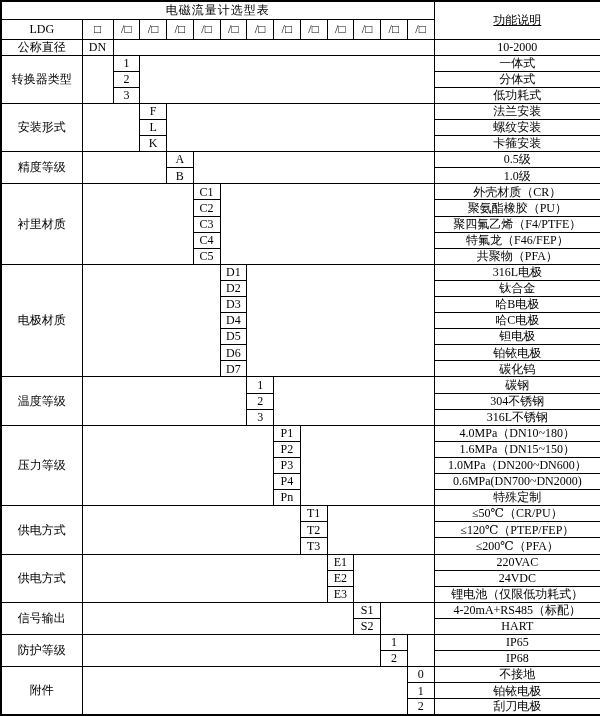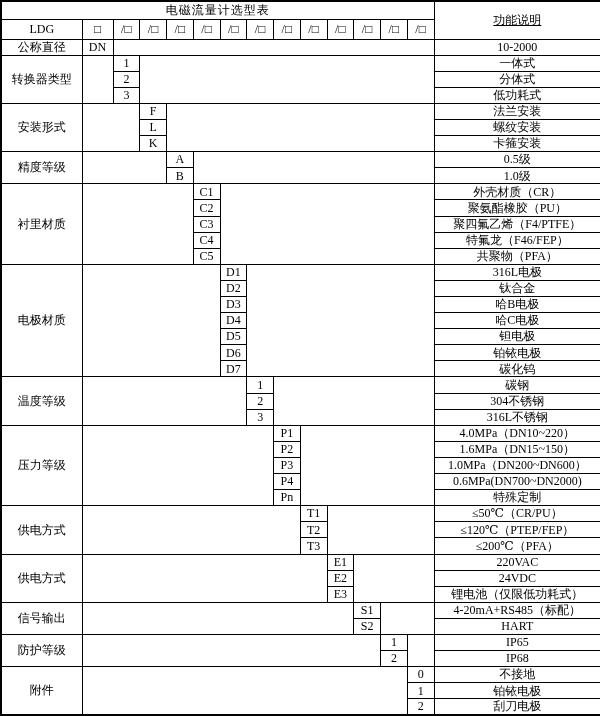--- a/index.html
+++ b/index.html
@@ -196,21 +196,21 @@
       </tr>
       <tr class="row-data">
         <td class="code-cell">3</td>
         <td class="desc-cell">316L不锈钢</td>
       </tr>
       <tr class="row-data">
         <td class="label-cell" rowspan="5">压力等级</td>
         <td class="filler-cell" colspan="7" rowspan="5"></td>
         <td class="code-cell">P1</td>
         <td class="filler-cell" colspan="5" rowspan="5"></td>
-        <td class="desc-cell desc-left">4.0MPa（DN10~220）</td>
+        <td class="desc-cell desc-left">4.0MPa（DN10~180）</td>
       </tr>
       <tr class="row-data">
         <td class="code-cell">P2</td>
         <td class="desc-cell desc-left">1.6MPa（DN15~150）</td>
       </tr>
       <tr class="row-data">
         <td class="code-cell">P3</td>
         <td class="desc-cell desc-left">1.0MPa（DN200~DN600）</td>
       </tr>
       <tr class="row-data">

